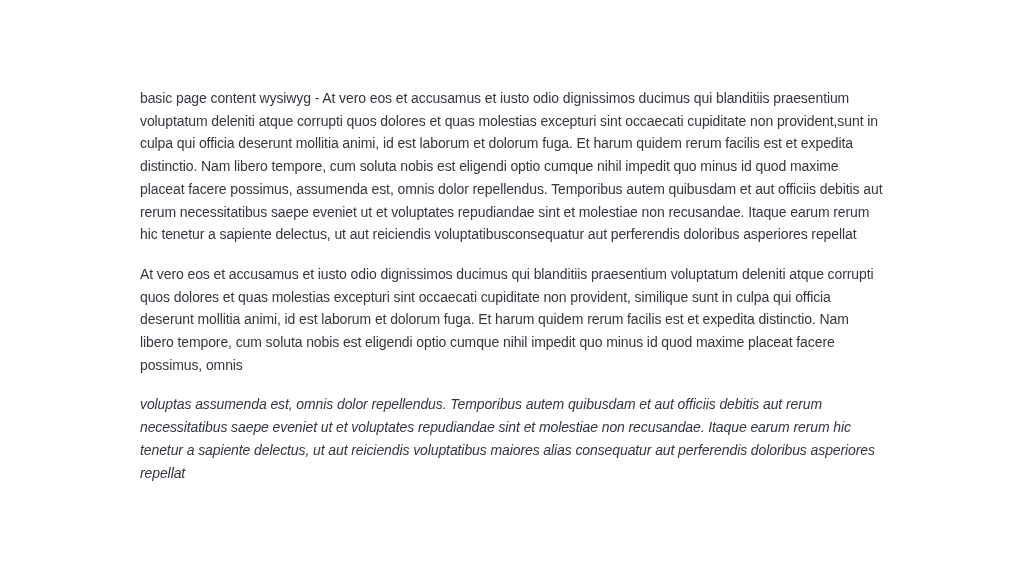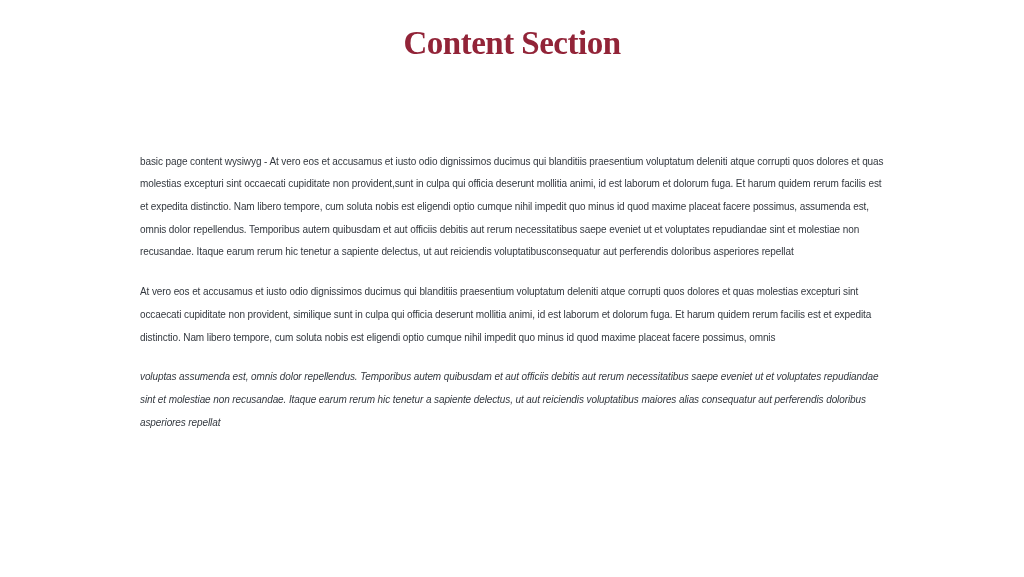--- a/index.html
+++ b/index.html
@@ -28,33 +28,32 @@
     color: var(--title-color, #922438);
   }
   .content {
     width: 744px;
     margin: 87px auto 0 auto;
     text-align: left;
   }
   .content p {
     margin: 0 0 17px 0;
     font-family: "Liberation Sans", sans-serif;
-    font-size: 10px;
+    font-size: 14px;
     line-height: 22.7px;
     letter-spacing: -0.1px;
     color: var(--body-color, #33383f);
   }
   .content p:last-child {
     margin-bottom: 0;
     font-style: italic;
   }
 </style>
 </head>
 <body>
 
 <div class="page">
-  <h1 class="page-title">Content Section</h1>
   <div class="content">
     <p>basic page content wysiwyg - At vero eos et accusamus et iusto odio dignissimos ducimus qui blanditiis praesentium voluptatum deleniti atque corrupti quos dolores et quas molestias excepturi sint occaecati cupiditate non provident,sunt in culpa qui officia deserunt mollitia animi, id est laborum et dolorum fuga. Et harum quidem rerum facilis est et expedita distinctio. Nam libero tempore, cum soluta nobis est eligendi optio cumque nihil impedit quo minus id quod maxime placeat facere possimus, assumenda est, omnis dolor repellendus. Temporibus autem quibusdam et aut officiis debitis aut rerum necessitatibus saepe eveniet ut et voluptates repudiandae sint et molestiae non recusandae. Itaque earum rerum hic tenetur a sapiente delectus, ut aut reiciendis voluptatibusconsequatur aut perferendis doloribus asperiores repellat</p>
     <p>At vero eos et accusamus et iusto odio dignissimos ducimus qui blanditiis praesentium voluptatum deleniti atque corrupti quos dolores et quas molestias excepturi sint occaecati cupiditate non provident, similique sunt in culpa qui officia deserunt mollitia animi, id est laborum et dolorum fuga. Et harum quidem rerum facilis est et expedita distinctio. Nam libero tempore, cum soluta nobis est eligendi optio cumque nihil impedit quo minus id quod maxime placeat facere possimus, omnis</p>
     <p>voluptas assumenda est, omnis dolor repellendus. Temporibus autem quibusdam et aut officiis debitis aut rerum necessitatibus saepe eveniet ut et voluptates repudiandae sint et molestiae non recusandae. Itaque earum rerum hic tenetur a sapiente delectus, ut aut reiciendis voluptatibus maiores alias consequatur aut perferendis doloribus asperiores repellat</p>
   </div>
 </div>
 
 </body></html>

